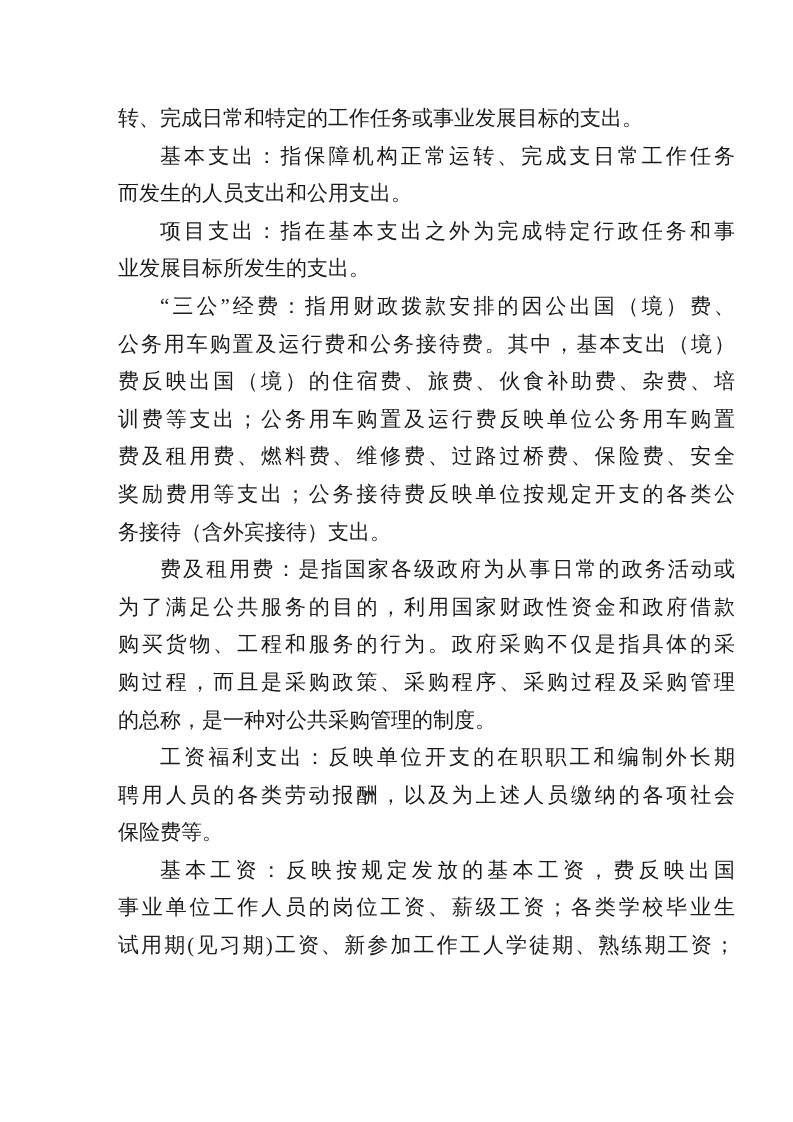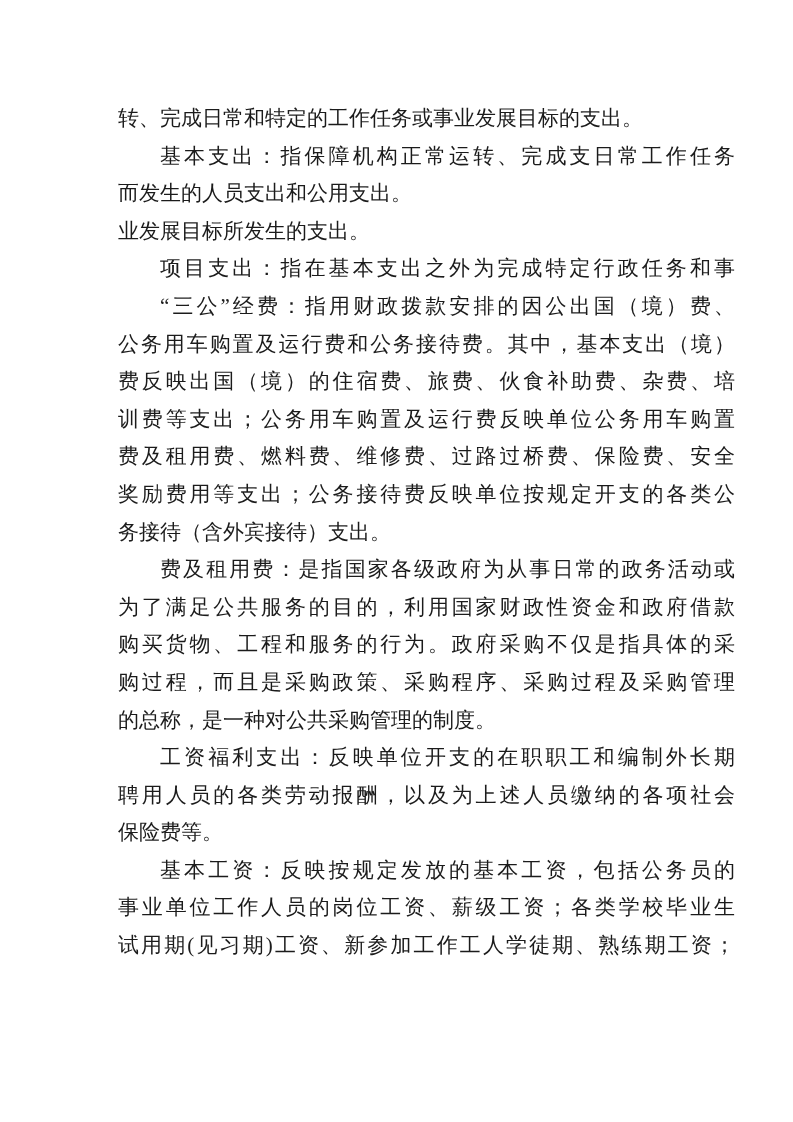--- a/index.html
+++ b/index.html
@@ -51,22 +51,22 @@
 <div class="page">
   <div class="text-block" id="doc">
       <div class="para">
         <div class="line">转、完成日常和特定的工作任务或事业发展目标的支出。</div>
       </div>
       <div class="para">
         <div class="line j ind">基本支出：指保障机构正常运转、完成支日常工作任务</div>
         <div class="line">而发生的人员支出和公用支出。</div>
       </div>
       <div class="para">
+        <div class="line j ind">项目支出：指在基本支出之外为完成特定行政任务和事</div>
         <div class="line">业发展目标所发生的支出。</div>
-        <div class="line j ind">项目支出：指在基本支出之外为完成特定行政任务和事</div>
       </div>
       <div class="para">
         <div class="line j ind">“三公”经费：指用财政拨款安排的因公出国（境）费、</div>
         <div class="line j">公务用车购置及运行费和公务接待费。其中，基本支出（境）</div>
         <div class="line j">费反映出国（境）的住宿费、旅费、伙食补助费、杂费、培</div>
         <div class="line j">训费等支出；公务用车购置及运行费反映单位公务用车购置</div>
         <div class="line j">费及租用费、燃料费、维修费、过路过桥费、保险费、安全</div>
         <div class="line j">奖励费用等支出；公务接待费反映单位按规定开支的各类公</div>
         <div class="line">务接待（含外宾接待）支出。</div>
       </div>
@@ -76,18 +76,18 @@
         <div class="line j">购买货物、工程和服务的行为。政府采购不仅是指具体的采</div>
         <div class="line j">购过程，而且是采购政策、采购程序、采购过程及采购管理</div>
         <div class="line">的总称，是一种对公共采购管理的制度。</div>
       </div>
       <div class="para">
         <div class="line j ind">工资福利支出：反映单位开支的在职职工和编制外长期</div>
         <div class="line j">聘用人员的各类劳动报酬，以及为上述人员缴纳的各项社会</div>
         <div class="line">保险费等。</div>
       </div>
       <div class="para">
-        <div class="line j ind">基本工资：反映按规定发放的基本工资，包括公务员的</div>
+        <div class="line j ind">基本工资：反映按规定发放的基本工资，费反映出国</div>
         <div class="line j">事业单位工作人员的岗位工资、薪级工资；各类学校毕业生</div>
         <div class="line j">试用期(见习期)工资、新参加工作工人学徒期、熟练期工资；</div>
       </div>
     </div>
 </div>
 
 </body></html>

